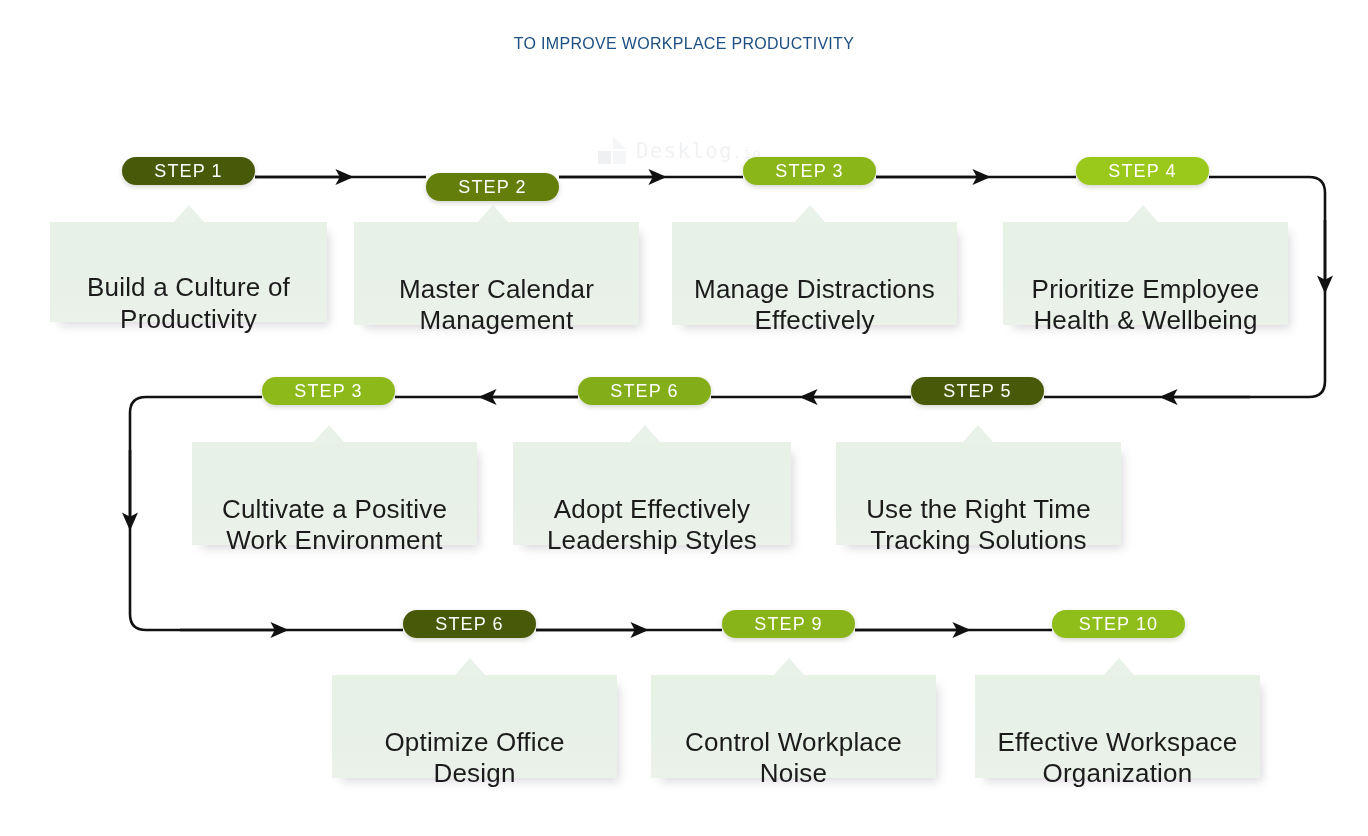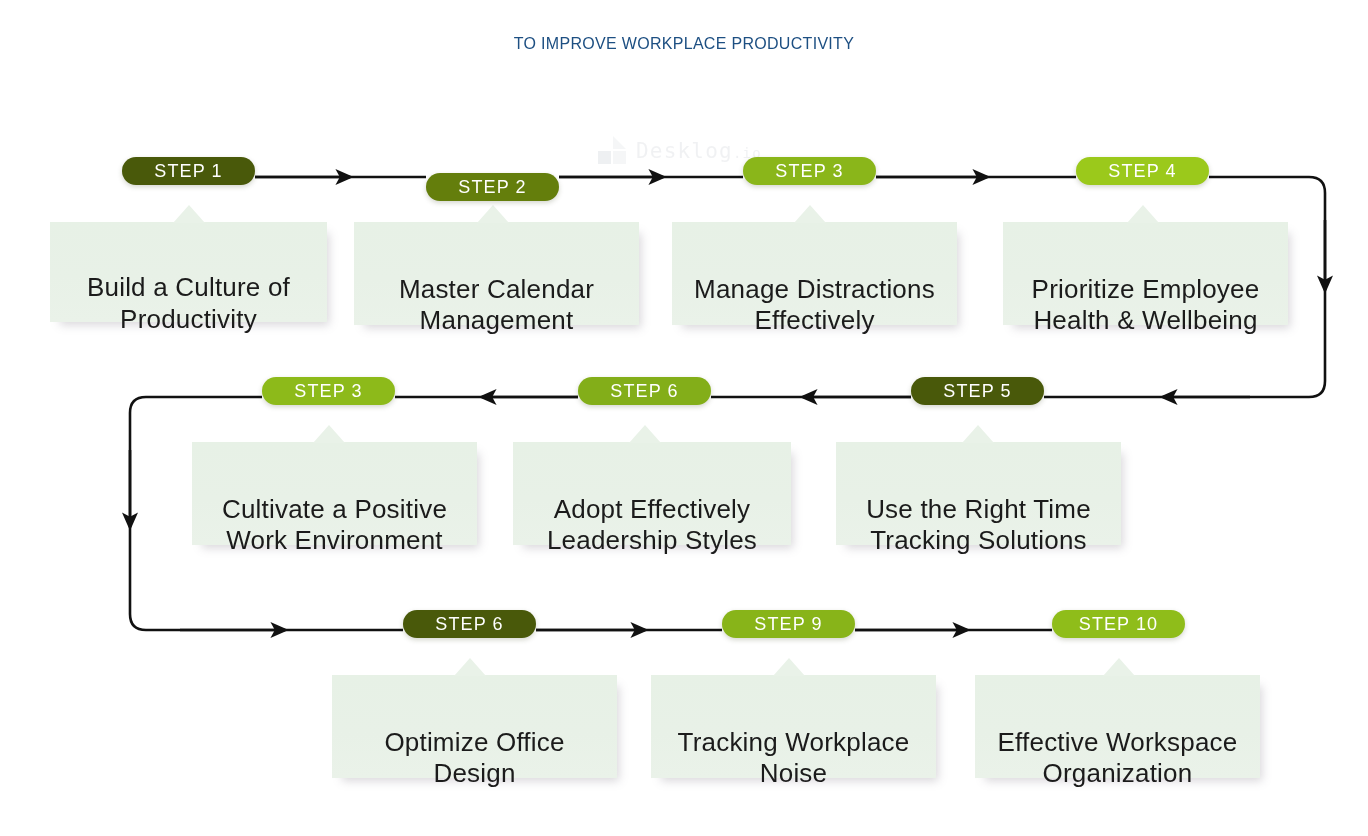--- a/index.html
+++ b/index.html
@@ -226,20 +226,20 @@
       <div class="card-text">Cultivate a Positive Work Environment</div>
     </div>
     <div class="step-pill" style="left: 403px; top: 610px; width: 133px; background: rgb(73, 89, 10);">STEP 6</div>
     <div class="card" style="left: 332px; top: 675px; width: 285px; height: 103px;">
       <div class="notch" style="left: 137.5px;"></div>
       <div class="card-text">Optimize Office Design</div>
     </div>
     <div class="step-pill" style="left: 722px; top: 610px; width: 133px; background: rgb(136, 180, 25);">STEP 9</div>
     <div class="card" style="left: 651px; top: 675px; width: 285px; height: 103px;">
       <div class="notch" style="left: 137.5px;"></div>
-      <div class="card-text">Tracking Workplace Noise</div>
+      <div class="card-text">Control Workplace Noise</div>
     </div>
     <div class="step-pill" style="left: 1052px; top: 610px; width: 133px; background: rgb(143, 189, 26);">STEP 10</div>
     <div class="card" style="left: 975px; top: 675px; width: 285px; height: 103px;">
       <div class="notch" style="left: 143.5px;"></div>
       <div class="card-text">Effective Workspace Organization</div>
     </div>
   </div>
 
 </body></html>

